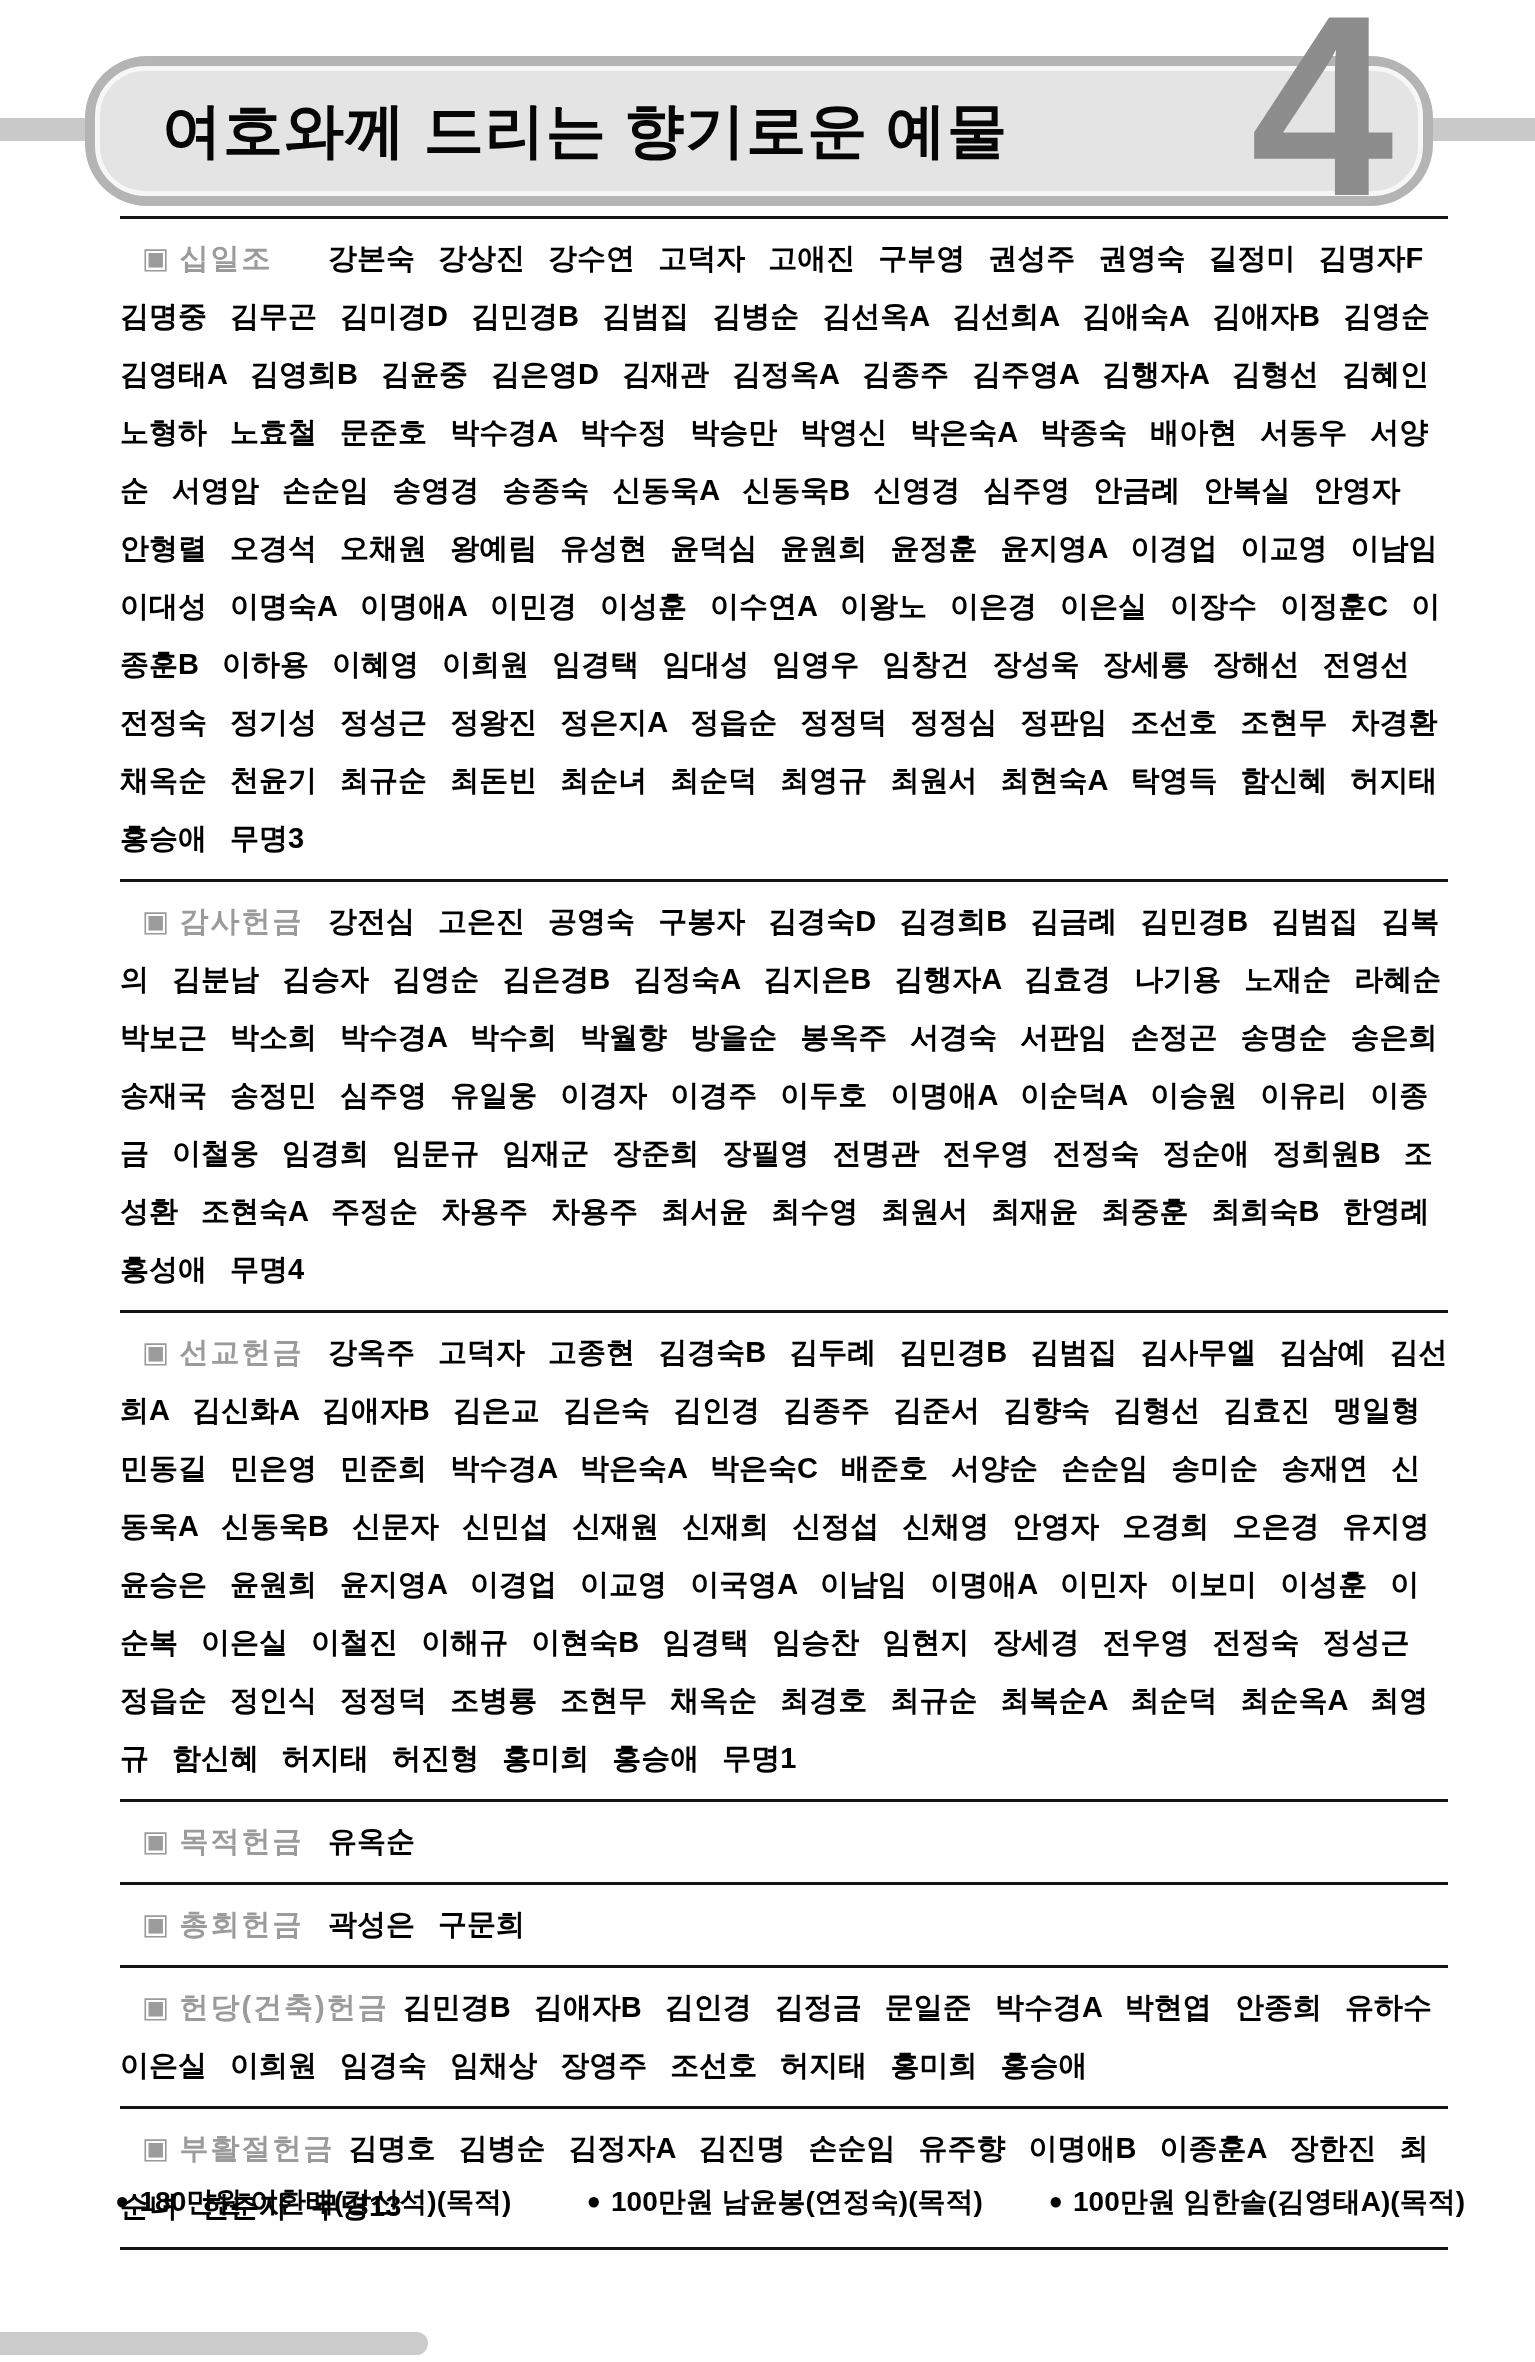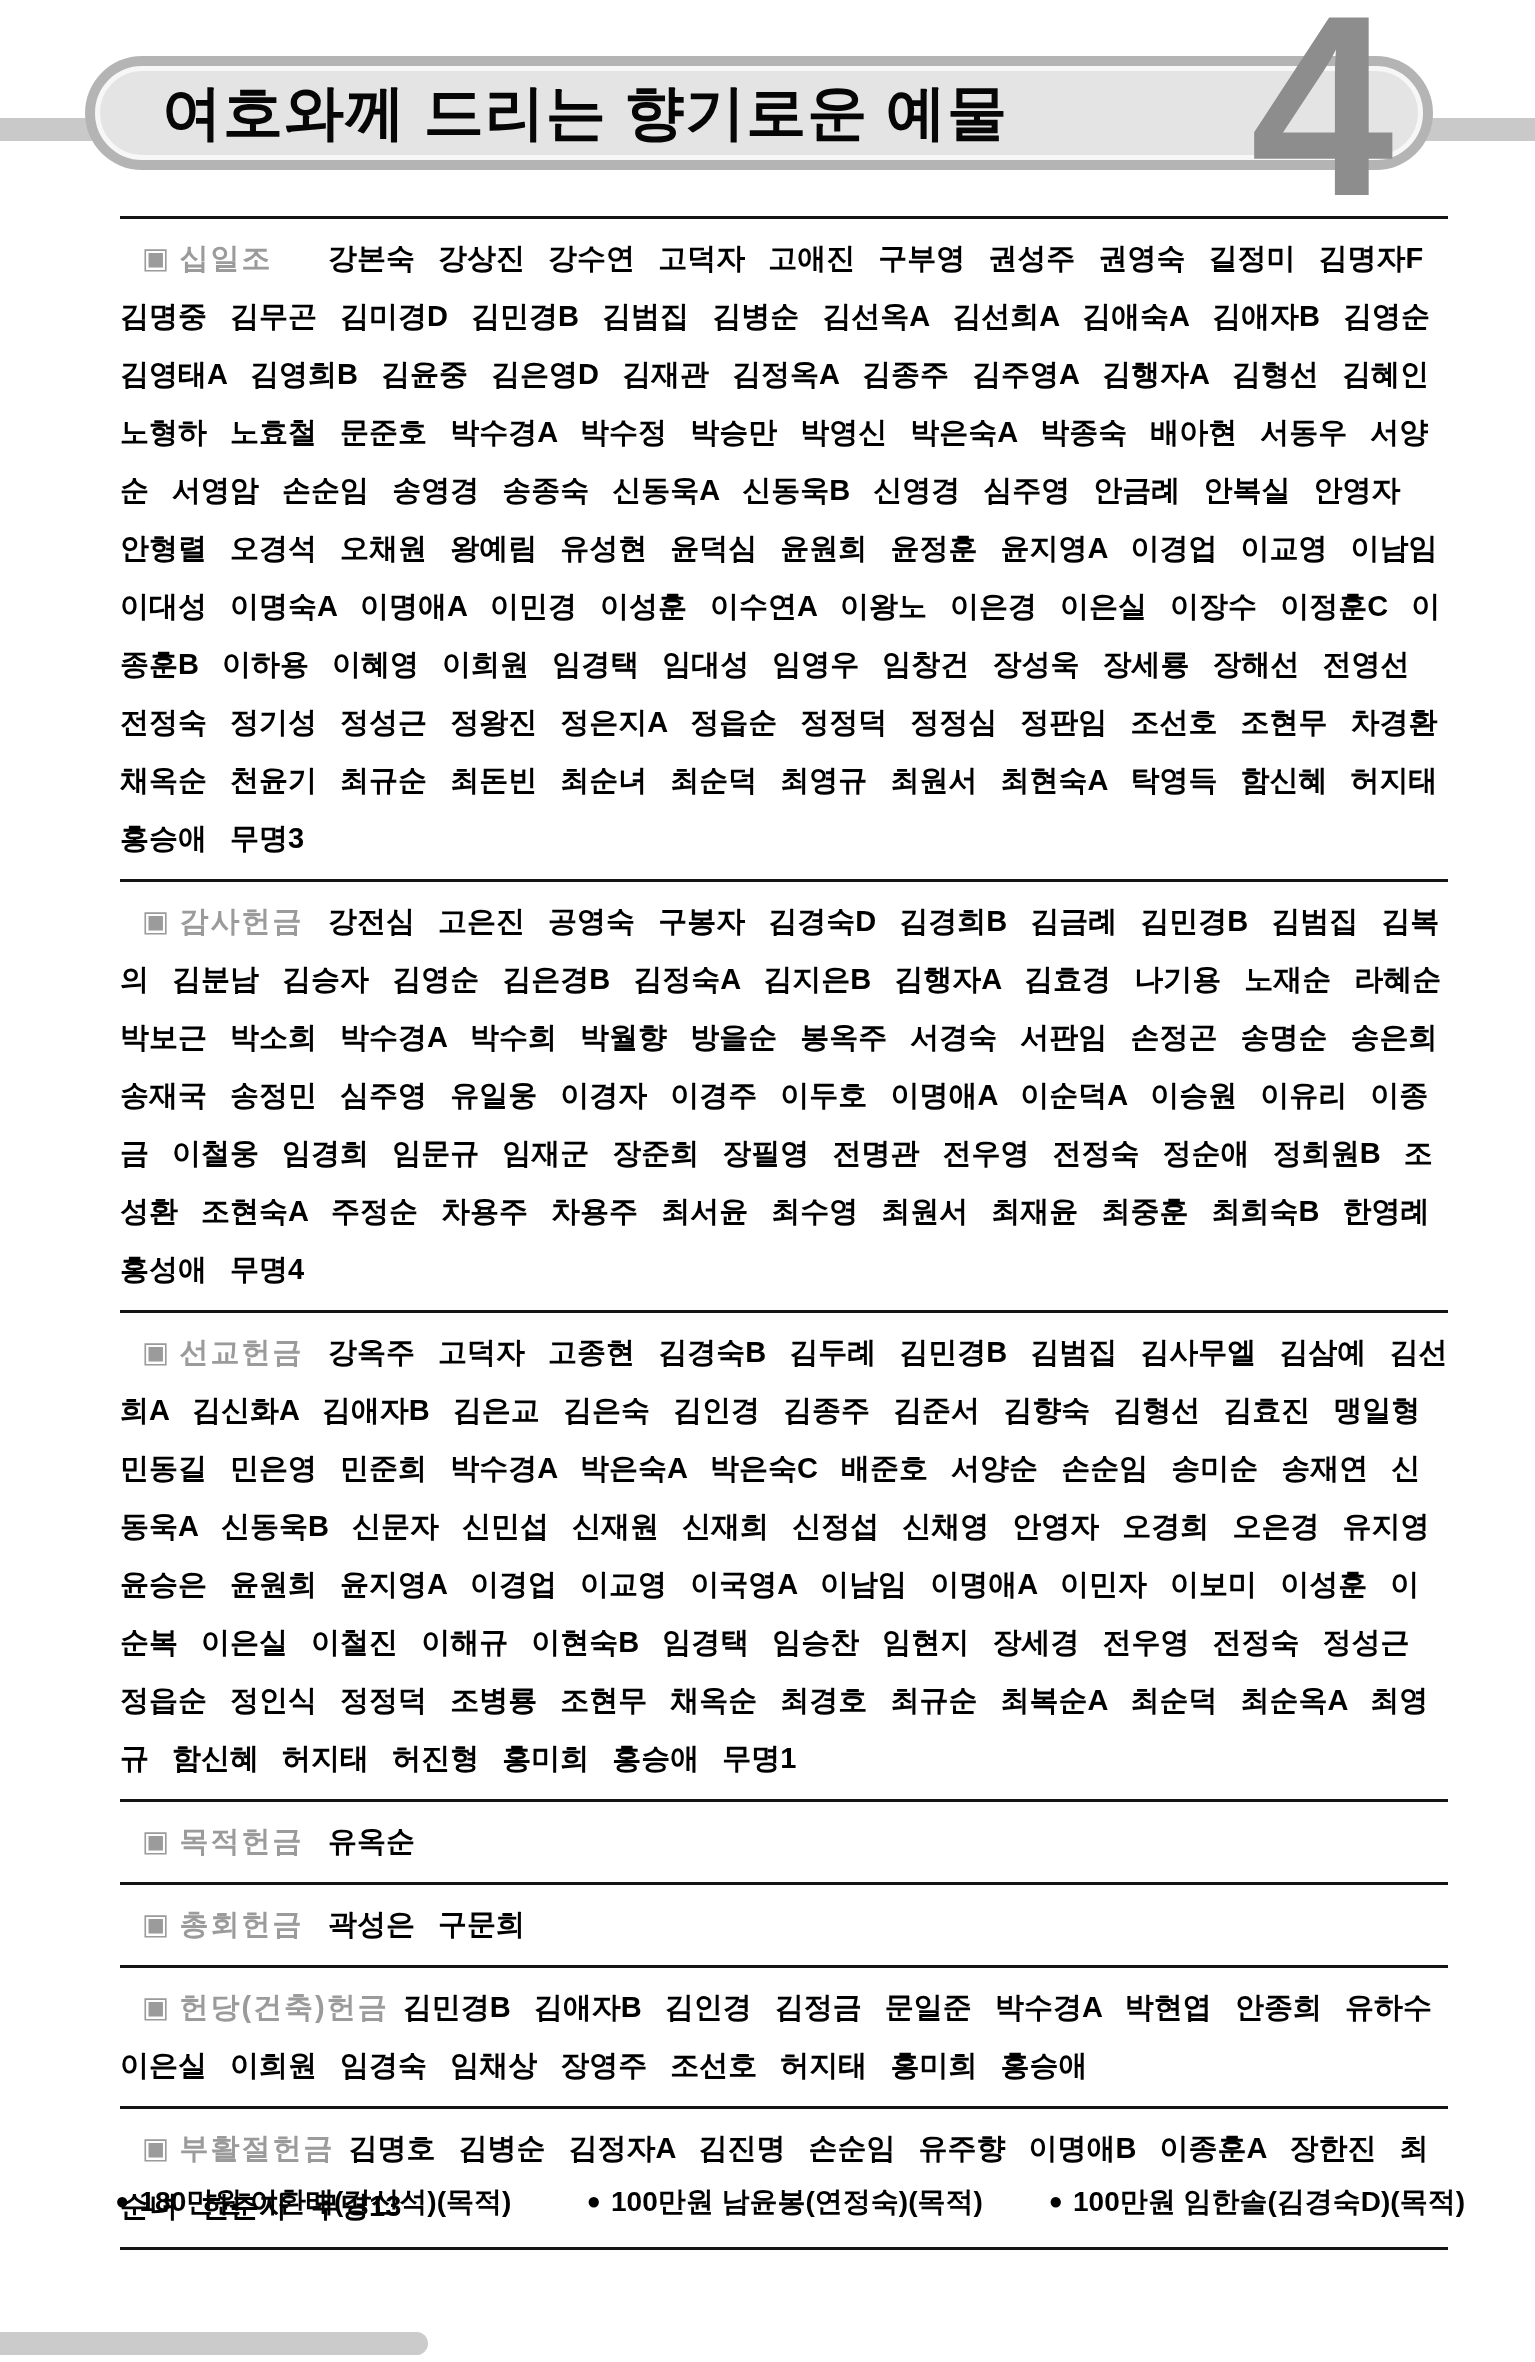--- a/index.html
+++ b/index.html
@@ -3,21 +3,21 @@
 <meta charset="utf-8">
 <style>
   html,body{margin:0;padding:0;}
   body{
     width:1535px;height:2362px;position:relative;background:#ffffff;overflow:hidden;
     font-family:"Liberation Sans","DejaVu Sans",sans-serif;
     -webkit-font-smoothing:antialiased;
   }
   
   .band-top{position:absolute;left:0;top:118px;width:1535px;height:23px;background:#c9c9c9;z-index:0;}
-  .title-outer{position:absolute;left:85px;top:56px;width:1348px;height:114px;background:#b4b4b4;border-radius:62px;box-sizing:border-box;padding:10px;z-index:1;}
+  .title-outer{position:absolute;left:85px;top:56px;width:1348px;height:150px;background:#b4b4b4;border-radius:62px;box-sizing:border-box;padding:10px;z-index:1;}
   .title-inner{width:100%;height:100%;background:#e4e4e4;border-radius:50px;border:5px solid #f7f7f7;box-sizing:border-box;display:flex;align-items:center;padding-left:62px;}
   .title-text{font-size:60px;font-weight:800;color:#060606;letter-spacing:1px;white-space:nowrap;}
   .page-number{position:absolute;left:1242px;top:-14px;width:160px;text-align:center;font-size:258px;line-height:240px;font-weight:700;color:#8d8d8d;z-index:2;}
   
   .content{position:absolute;left:120px;top:216px;width:1328px;}
   .date-line{font-size:32px;font-weight:700;color:#000;margin:0 0 22px -33px;letter-spacing:0.5px;}
   .sections{border-top:3px solid #141414;}
   .section{border-bottom:3px solid #141414;padding:10px 0 12px 0;overflow:hidden;}
   .section-body{font-size:29px;font-weight:700;line-height:58px;word-spacing:15px;color:#000;text-align:left;}
   .section-label{float:left;min-width:172px;padding-right:14px;color:#9b9b9b;word-spacing:normal;letter-spacing:2px;white-space:nowrap;margin-left:22px;}
@@ -88,16 +88,16 @@
     </div>
   </div>
 </div>
 </div>
 
 <div class="footnotes">
   <div class="footnote"><span class="bullet-icon">●</span><span>180만원 이환태(강신석)(목적)</span></div>
 
   <div class="footnote"><span class="bullet-icon">●</span><span>100만원 남윤봉(연정숙)(목적)</span></div>
 
-  <div class="footnote"><span class="bullet-icon">●</span><span>100만원 임한솔(김경숙D)(목적)</span></div>
+  <div class="footnote"><span class="bullet-icon">●</span><span>100만원 임한솔(김영태A)(목적)</span></div>
 </div>
 
 <div class="band-bottom"></div>
 
 </body></html>

